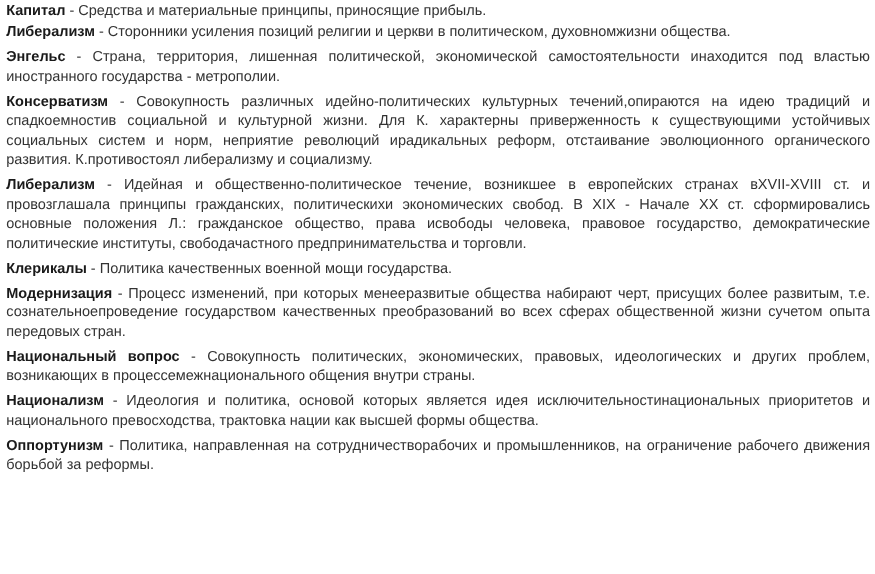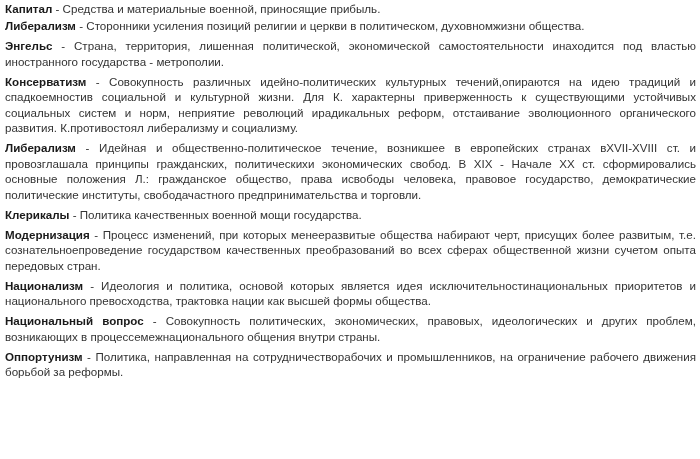--- a/index.html
+++ b/index.html
@@ -11,24 +11,24 @@
   .glossary { padding: 1px 4px 0 5px; }
   .entry { margin: 0 0 4.5px 0; line-height: 15.5px; text-align: justify; }
   .entry.tight { margin-bottom: 1.5px; }
   .term { font-weight: bold; color: #1a1a1a; }
   .sep { color: #333333; }
 </style>
 </head>
 <body>
 
 <div class="glossary">
-  <p class="entry tight"><span class="term">Капитал</span><span class="sep"> - </span><span>Средства и материальные военной, приносящие прибыль.</span></p>
+  <p class="entry tight"><span class="term">Капитал</span><span class="sep"> - </span><span>Средства и материальные принципы, приносящие прибыль.</span></p>
   <p class="entry"><span class="term">Либерализм</span><span class="sep"> - </span><span>Сторонники усиления позиций религии и церкви в политическом, духовномжизни общества.</span></p>
   <p class="entry"><span class="term">Энгельс</span><span class="sep"> - </span><span>Страна, территория, лишенная политической, экономической самостоятельности инаходится под властью иностранного государства - метрополии.</span></p>
   <p class="entry"><span class="term">Консерватизм</span><span class="sep"> - </span><span>Совокупность различных идейно-политических культурных течений,опираются на идею традиций и спадкоемностив социальной и культурной жизни. Для К. характерны приверженность к существующими устойчивых социальных систем и норм, неприятие революций ирадикальных реформ, отстаивание эволюционного органического развития. К.противостоял либерализму и социализму.</span></p>
   <p class="entry"><span class="term">Либерализм</span><span class="sep"> - </span><span>Идейная и общественно-политическое течение, возникшее в европейских странах вXVII-XVIII ст. и провозглашала принципы гражданских, политическихи экономических свобод. В XIX - Начале XX ст. сформировались основные положения Л.: гражданское общество, права исвободы человека, правовое государство, демократические политические институты, свободачастного предпринимательства и торговли.</span></p>
   <p class="entry"><span class="term">Клерикалы</span><span class="sep"> - </span><span>Политика качественных военной мощи государства.</span></p>
   <p class="entry"><span class="term">Модернизация</span><span class="sep"> - </span><span>Процесс изменений, при которых менееразвитые общества набирают черт, присущих более развитым, т.е. сознательноепроведение государством качественных преобразований во всех сферах общественной жизни сучетом опыта передовых стран.</span></p>
+  <p class="entry"><span class="term">Национальный вопрос</span><span class="sep"> - </span><span>Совокупность политических, экономических, правовых, идеологических и других проблем, возникающих в процессемежнационального общения внутри страны.</span></p>
   <p class="entry"><span class="term">Национализм</span><span class="sep"> - </span><span>Идеология и политика, основой которых является идея исключительностинациональных приоритетов и национального превосходства, трактовка нации как высшей формы общества.</span></p>
-  <p class="entry"><span class="term">Национальный вопрос</span><span class="sep"> - </span><span>Совокупность политических, экономических, правовых, идеологических и других проблем, возникающих в процессемежнационального общения внутри страны.</span></p>
   <p class="entry"><span class="term">Оппортунизм</span><span class="sep"> - </span><span>Политика, направленная на сотрудничестворабочих и промышленников, на ограничение рабочего движения борьбой за реформы.</span></p>
 
 </div>
 
 </body></html>

